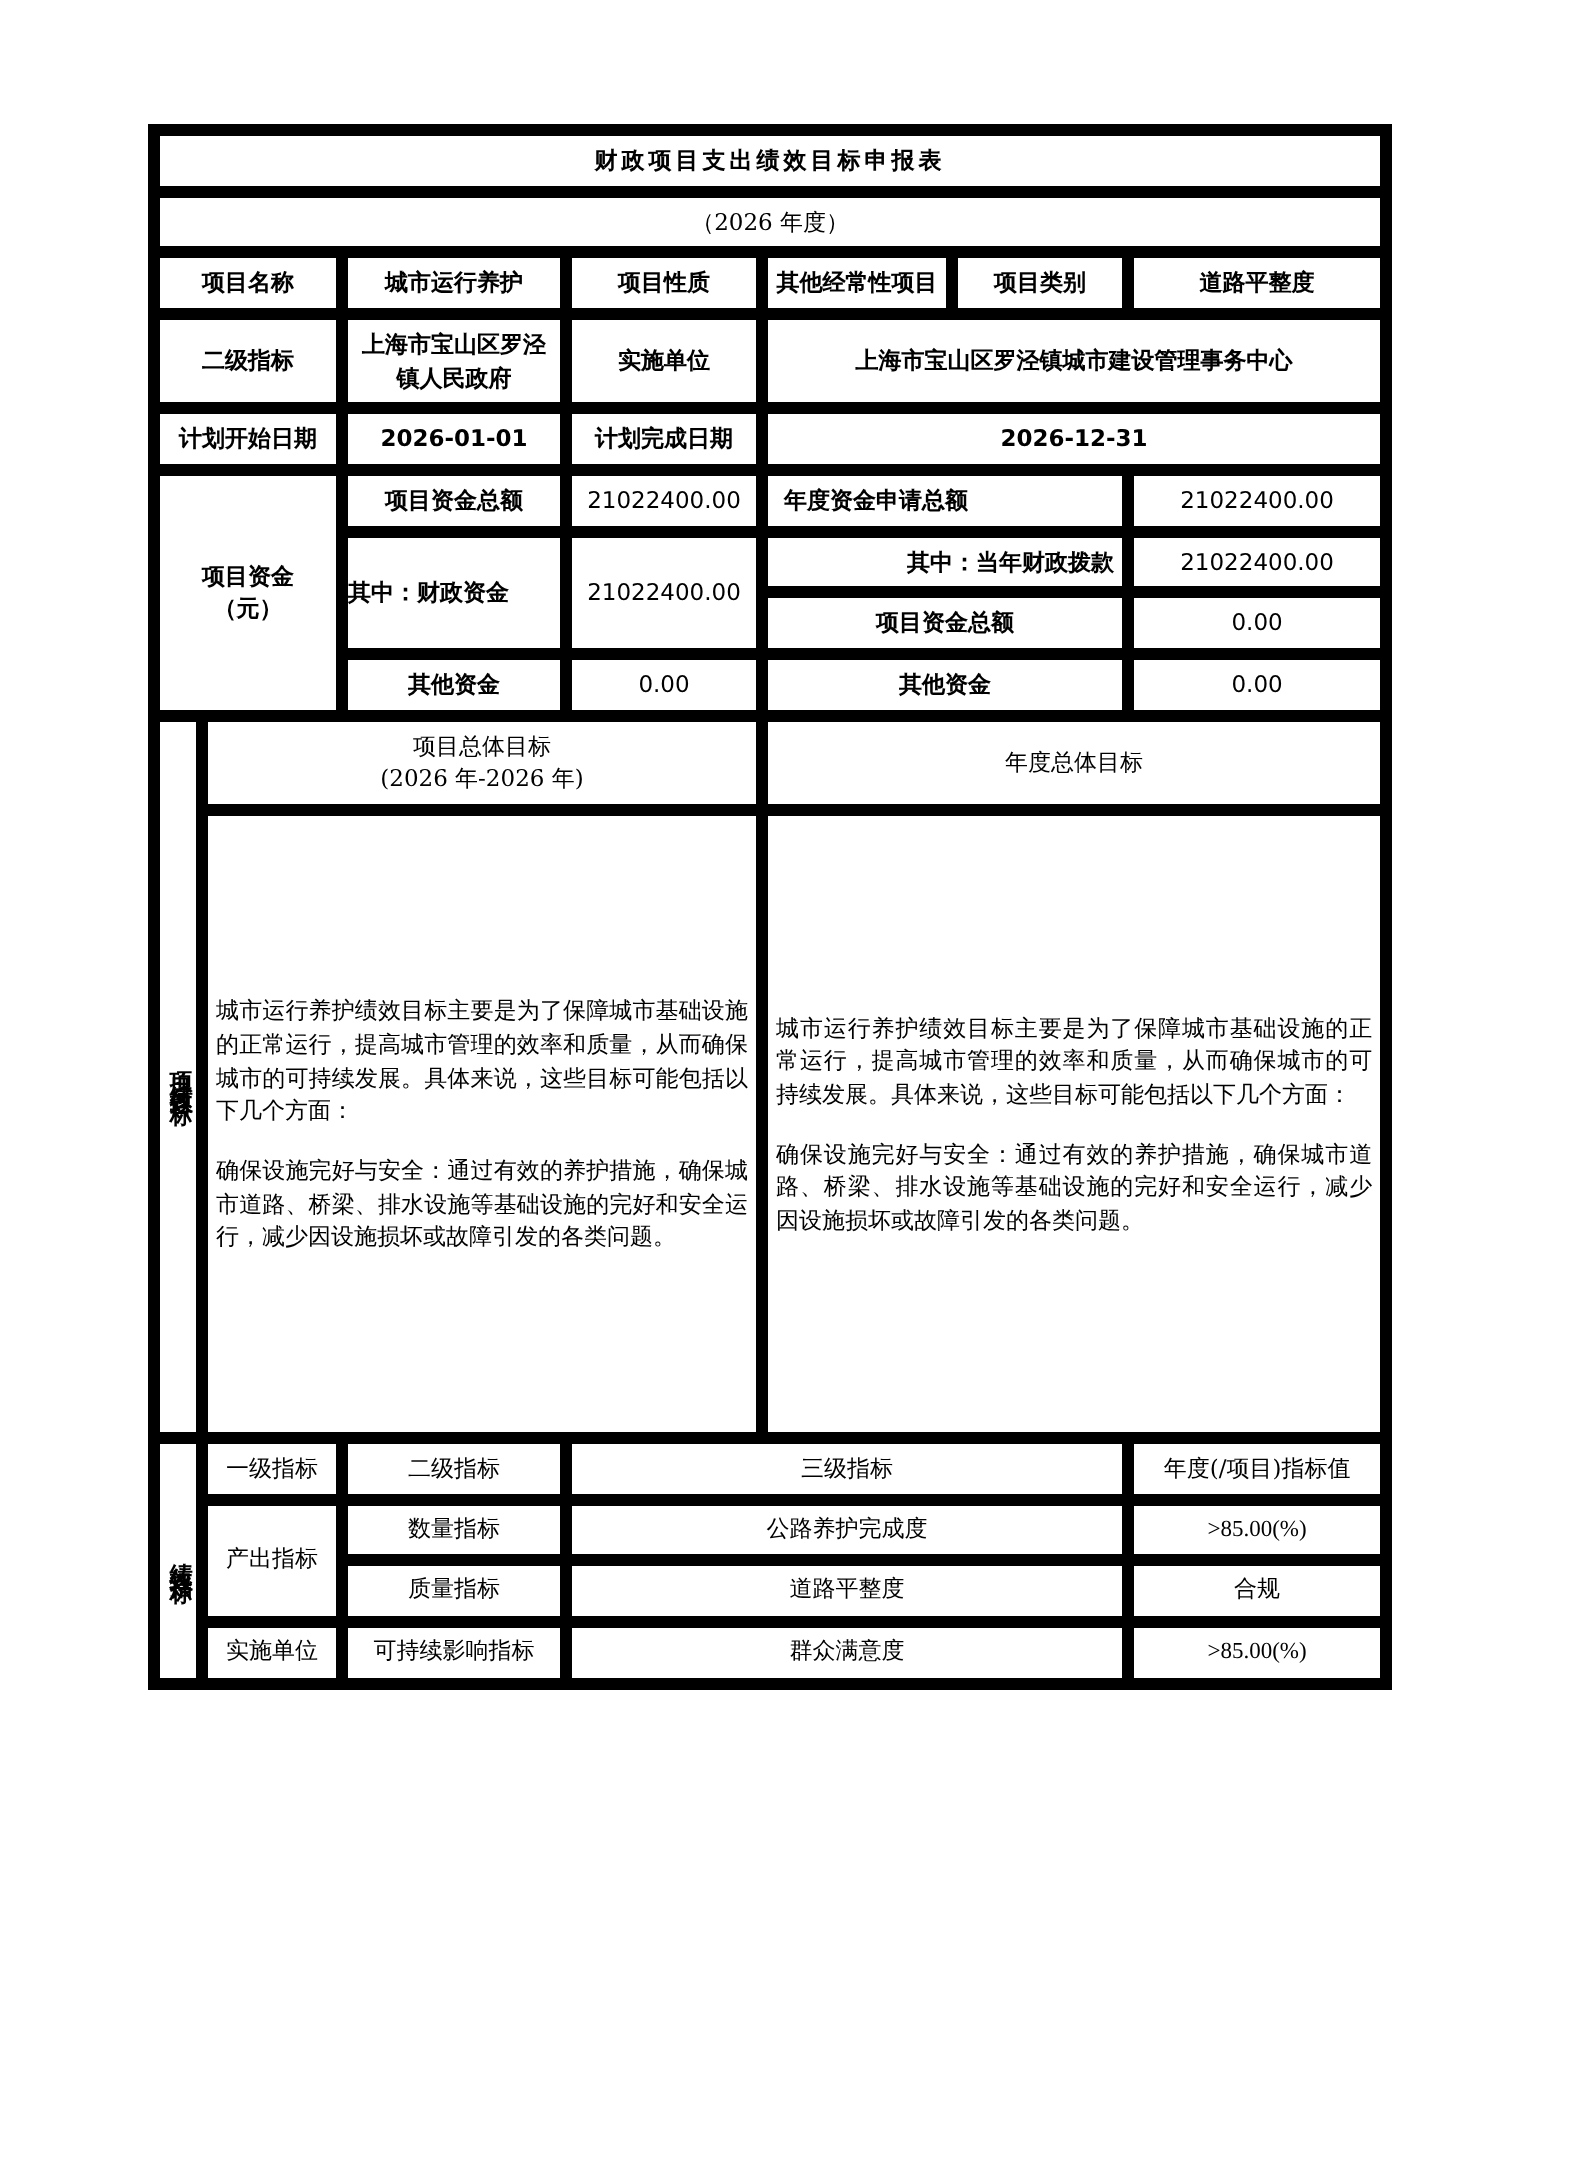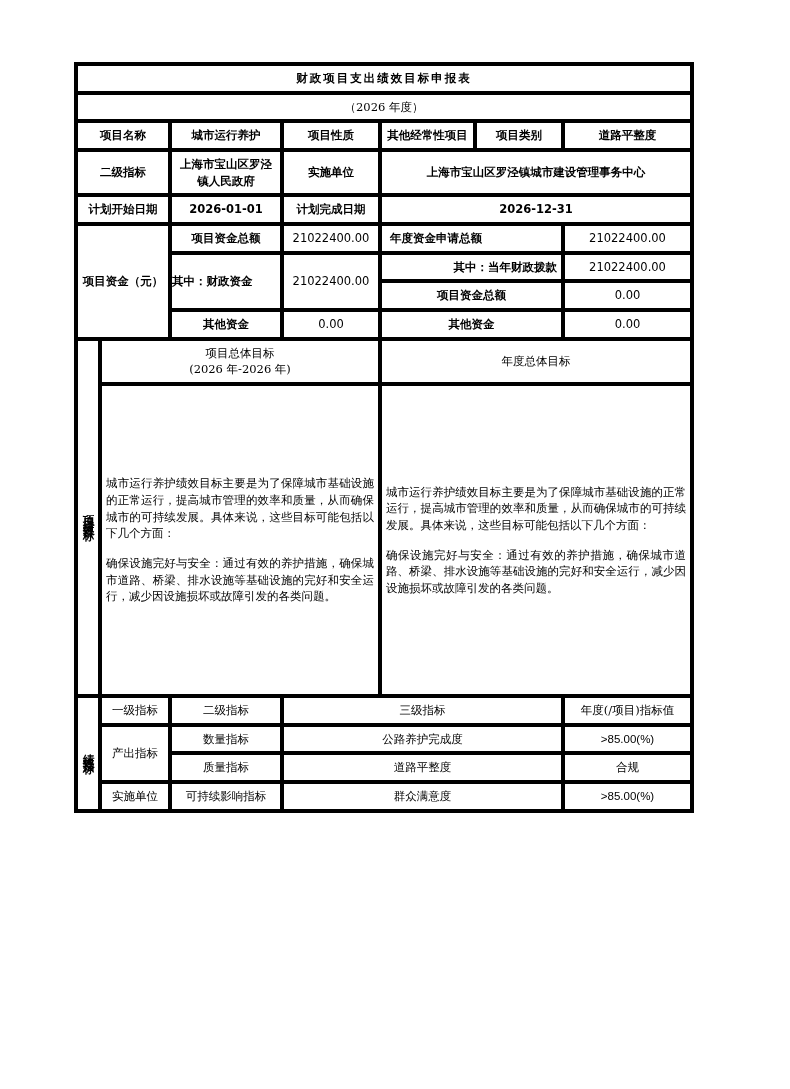--- a/index.html
+++ b/index.html
@@ -20,21 +20,21 @@
     left: 74px;
     top: 62px;
     width: 616px;
   }
   table.form {
     border-collapse: collapse;
     width: 616px;
     table-layout: fixed;
   }
   table.form td {
-    border: 4px solid #000000;
+    border: 6px solid #000000;
     padding: 4px 4px;
     text-align: center;
     vertical-align: middle;
     font-size: 11.5px;
     line-height: 1.45;
     word-wrap: break-word;
   }
   .title-cell {
     font-size: 23px;
     font-weight: bold;
@@ -93,21 +93,21 @@
     text-align: justify;
   }
   .goal-body p:last-child { margin-bottom: 0; }
   .ind-head {
     font-size: 11.5px;
     font-family: "DejaVu Serif", "Liberation Serif", serif;
     padding: 7px 3px;
   }
   .ind-cell {
     font-size: 11.5px;
-    font-family: Liberation Sans, sans-serif;
+    font-family: Liberation Serif, serif;
     padding: 11px 3px;
   }
   .tall { height: 300px; }
 </style>
 </head>
 <body>
 
 <div class="page">
 
   <table class="form">

